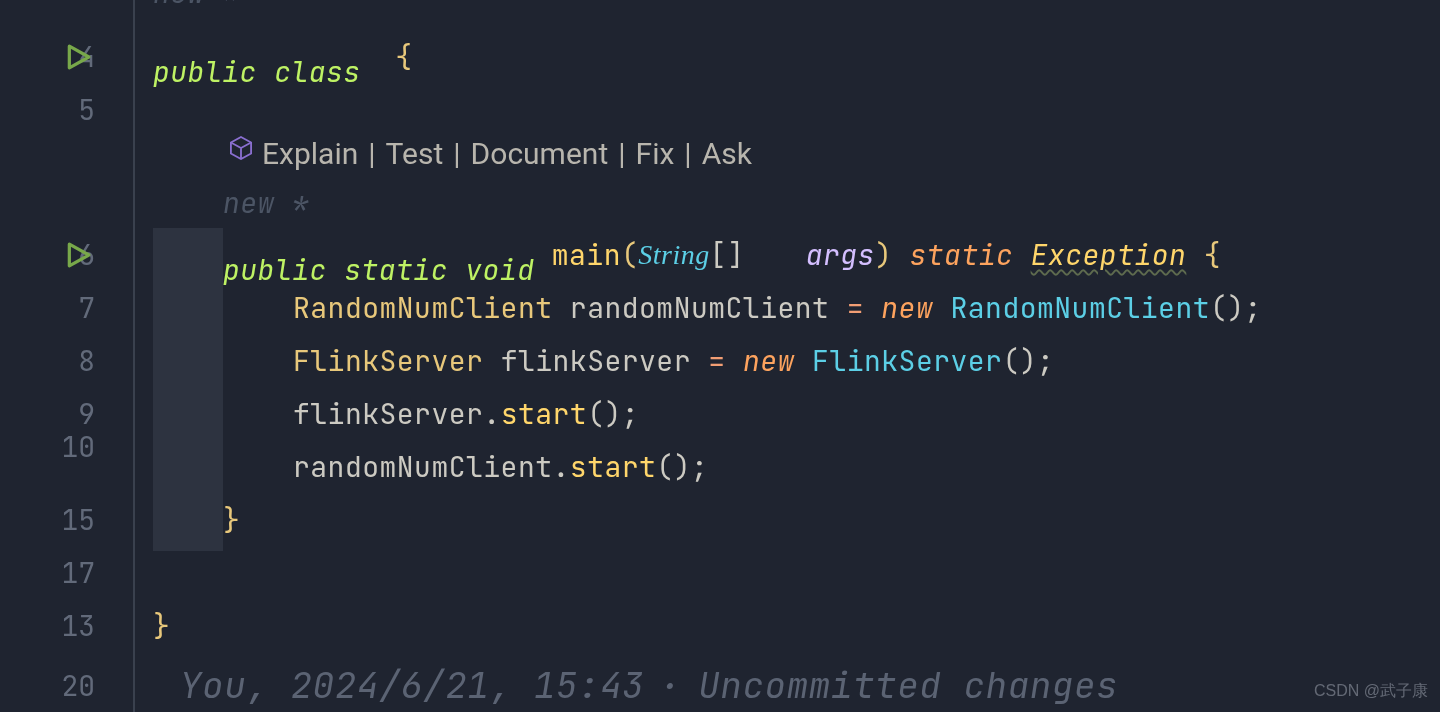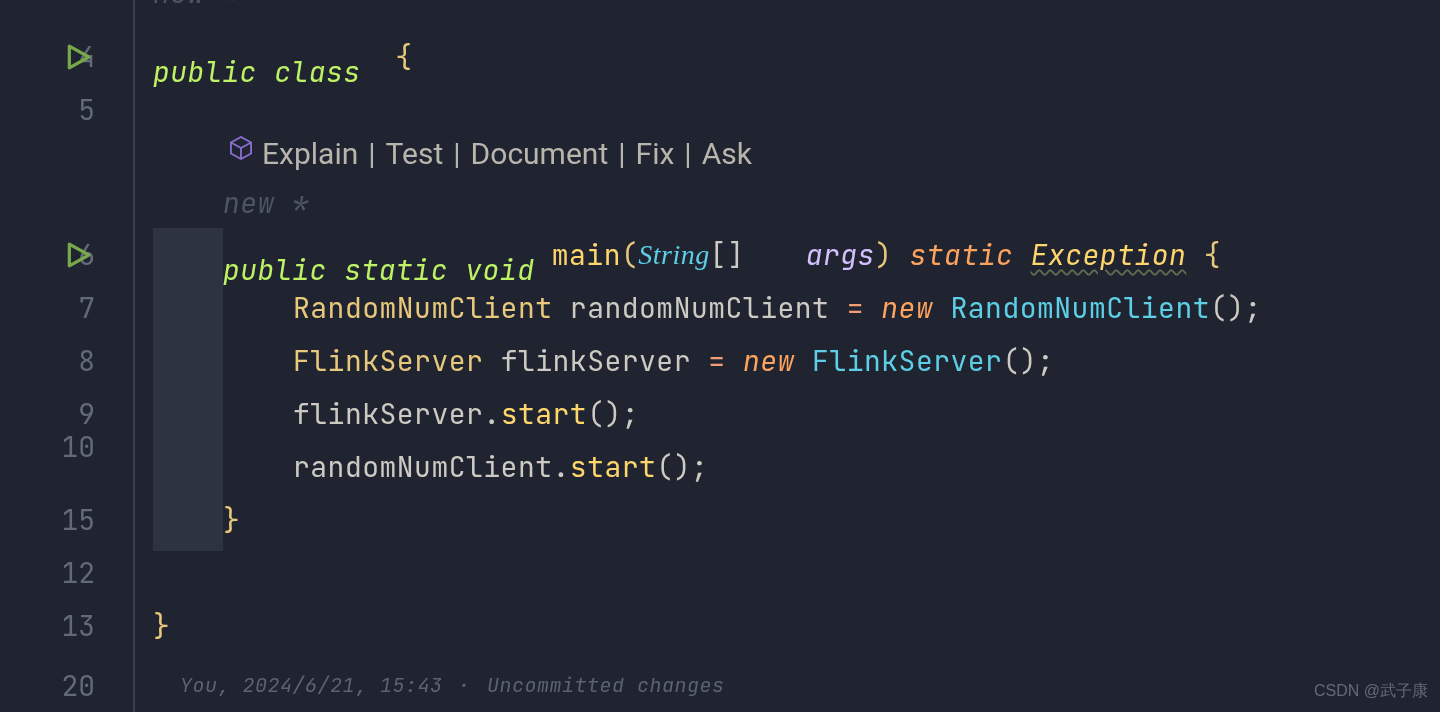--- a/index.html
+++ b/index.html
@@ -110,21 +110,21 @@
   }
   .blame {
     position: absolute;
     left: 180px;
     top: 660px;
     height: 50px;
     display: flex;
     align-items: center;
     font-style: italic;
     color: #5b6373;
-    font-size: 20px;
+    font-size: 36px;
     letter-spacing: 0.5px;
   }
   .blame-dot { margin: 0 16px; }
 
   .watermark {
     position: absolute;
     right: 12px;
     bottom: 10px;
     font-family: Arial, sans-serif;
     font-size: 16px;
@@ -170,21 +170,21 @@
     <div class="row" style="top:387px;">
       <span class="lnum">9</span>
     </div>
     <div class="row" style="top:420px;">
       <span class="lnum">10</span>
     </div>
     <div class="row" style="top:493px;">
       <span class="lnum">15</span>
     </div>
     <div class="row" style="top:546px;">
-      <span class="lnum">12</span>
+      <span class="lnum">17</span>
     </div>
     <div class="row" style="top:599px;">
       <span class="lnum">13</span>
     </div>
     <div class="row" style="top:660px;height:50px;">
       <span class="lnum">20</span>
     </div>
   </div>
 
   <div class="code-area">

